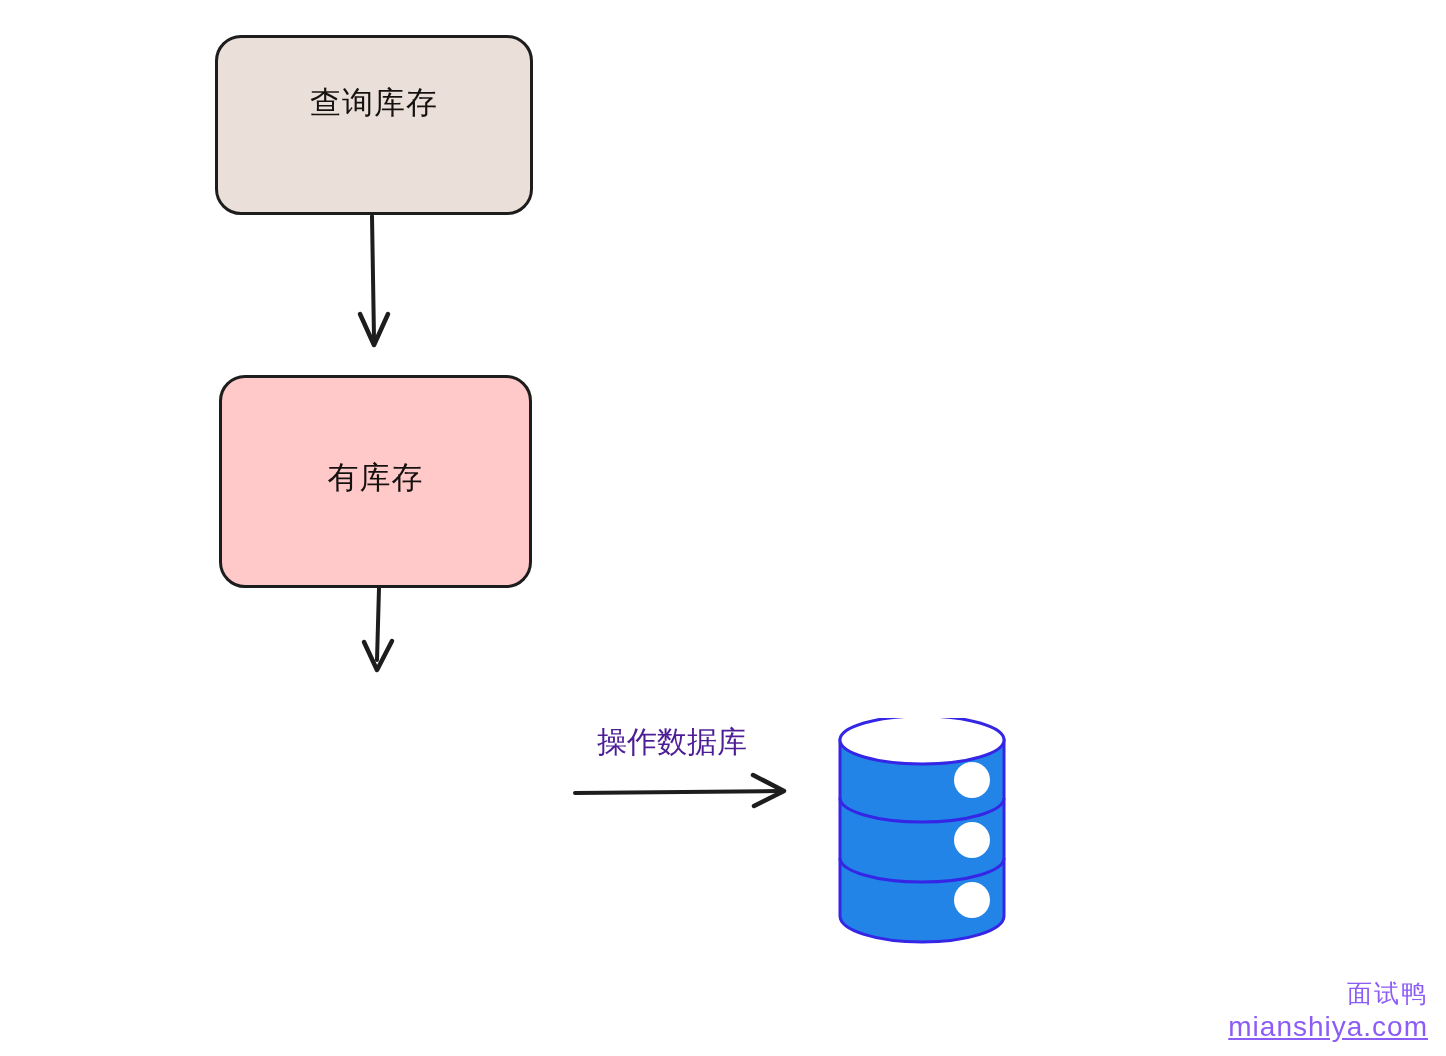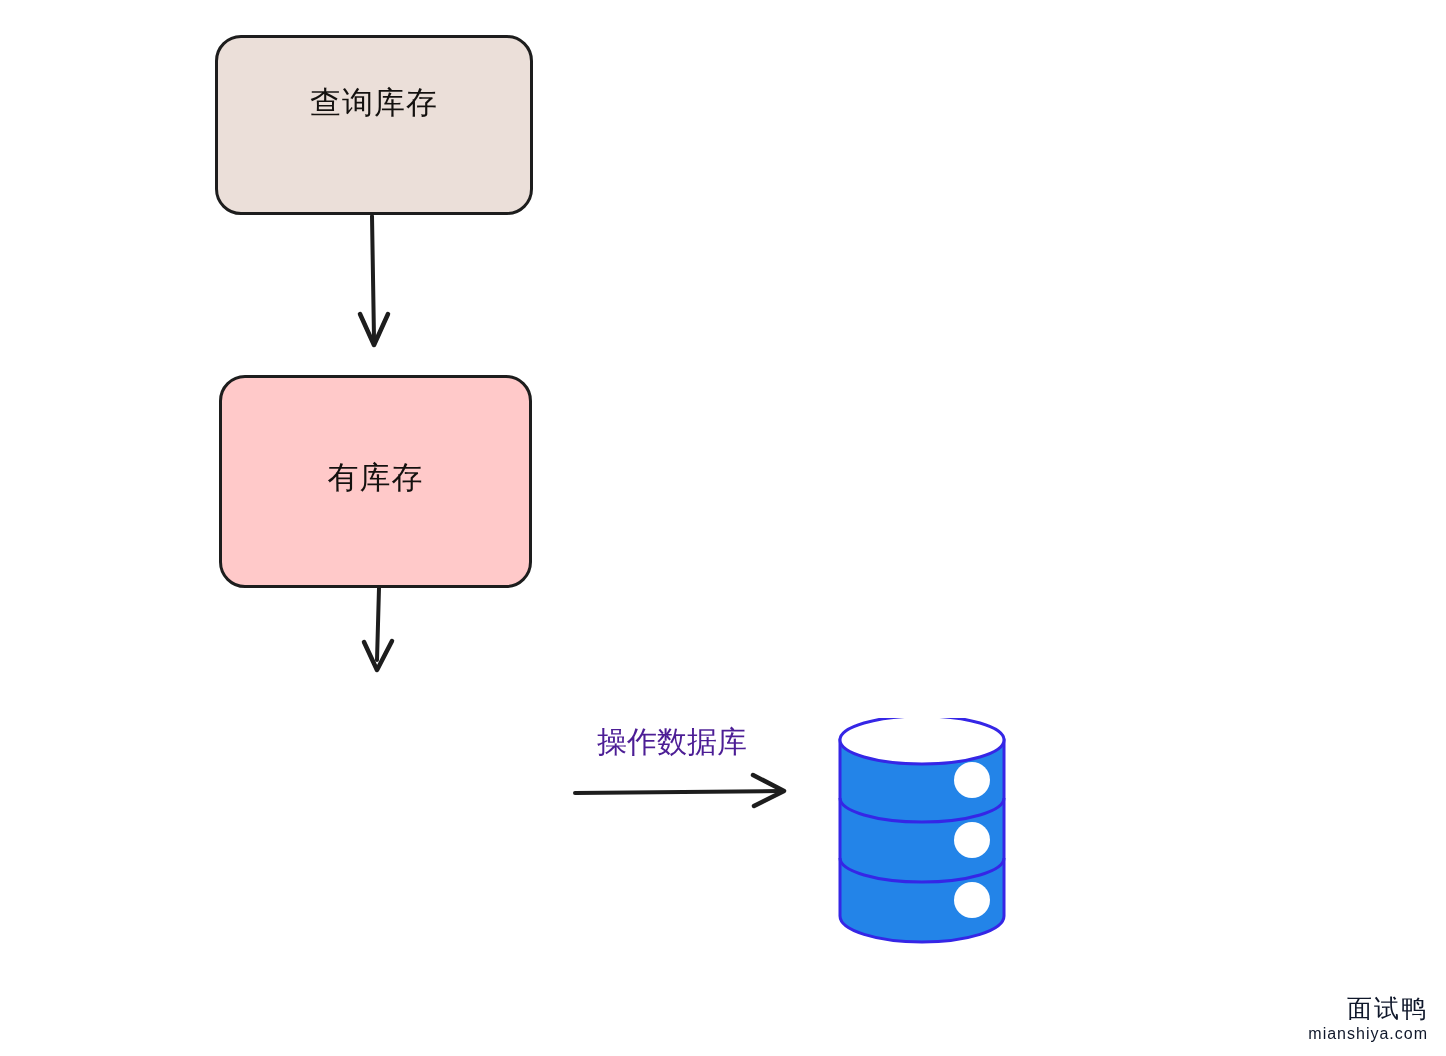--- a/index.html
+++ b/index.html
@@ -90,32 +90,33 @@
     left: 832px;
     top: 718px;
     width: 190px;
     height: 230px;
   }
   #watermark {
     position: absolute;
     right: 18px;
     bottom: 12px;
     text-align: right;
-    color: #0f172a;
+    color: #8b5cf6;
     user-select: none;
   }
   #watermark .wm-cn {
     font-size: 25px;
     letter-spacing: 2px;
     line-height: 1.25;
   }
   #watermark .wm-url {
-    font-size: 16px;
+    font-size: 28px;
     letter-spacing: 1px;
     line-height: 1.25;
+    text-decoration: underline;
   }
 </style>
 </head>
 <body>
 
 <div id="canvas">
 
   <svg class="edge-svg" viewBox="0 0 1446 1056" xmlns="http://www.w3.org/2000/svg">
 
     <g>

